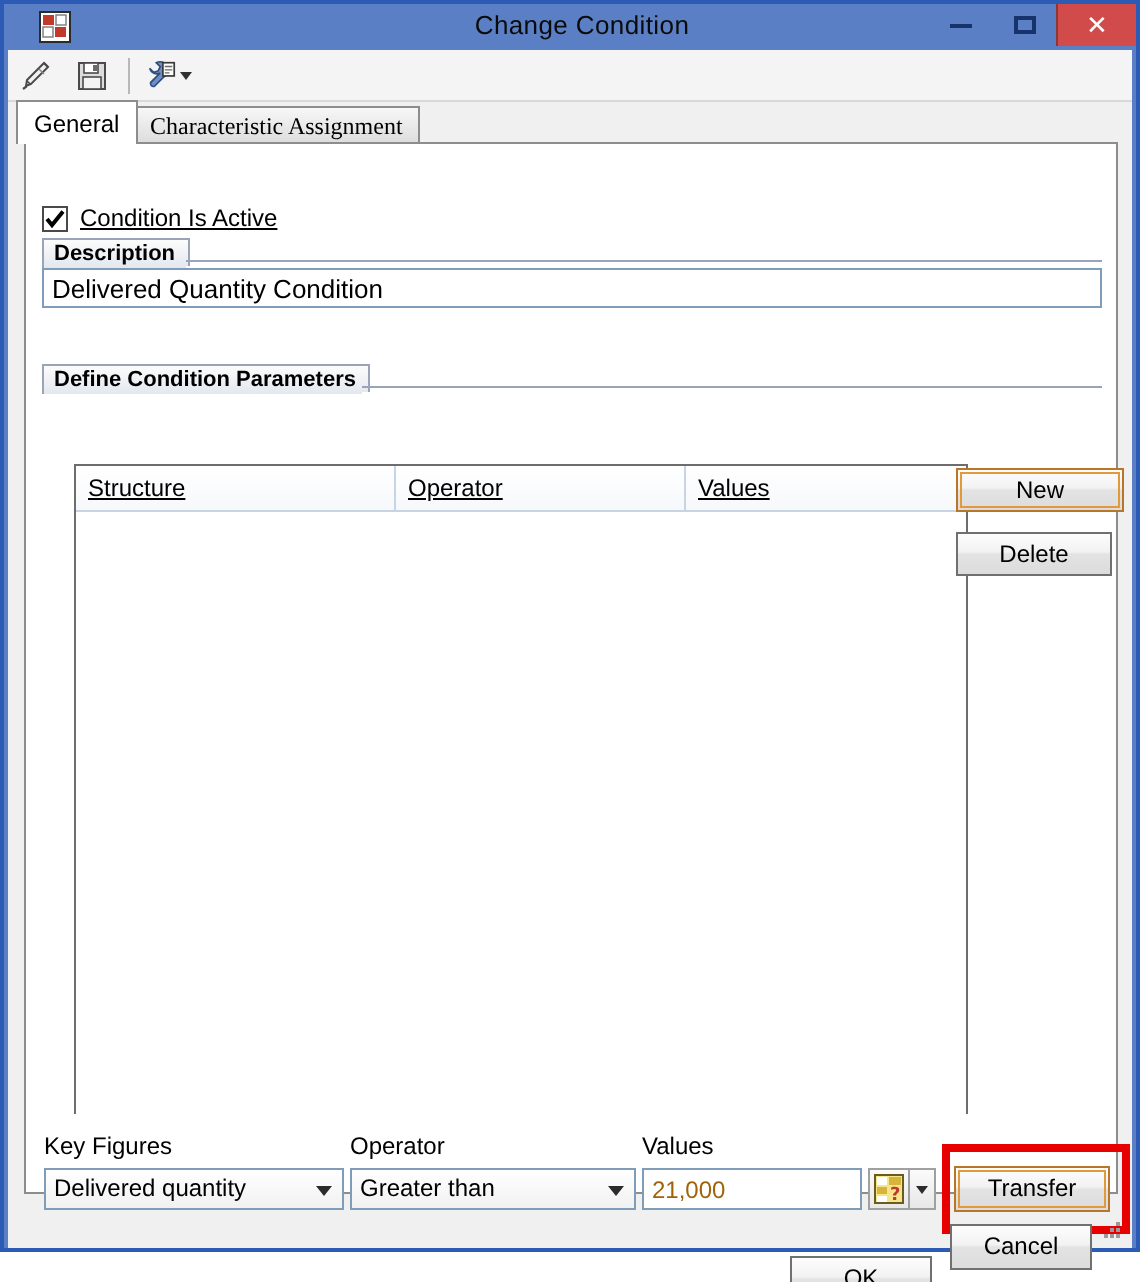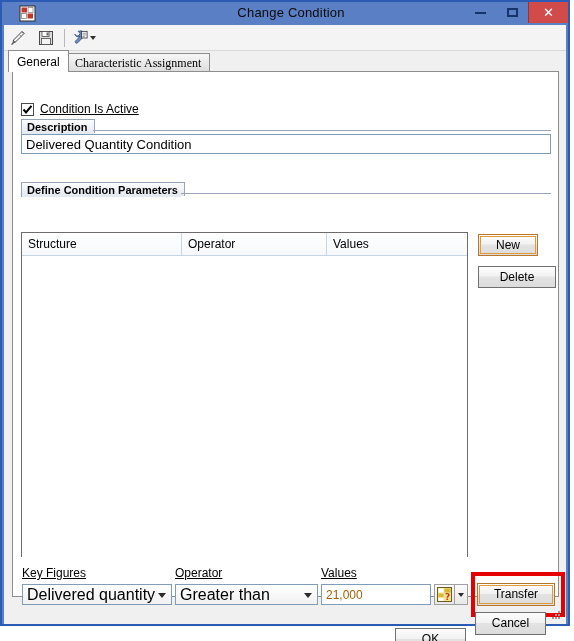--- a/index.html
+++ b/index.html
@@ -186,25 +186,26 @@
     font-family: "Liberation Sans", sans-serif;
     font-size: 13px;
     padding: 0 4px;
     box-sizing: border-box;
     color: #000000;
   }
 
   
   .params-table {
     position: absolute;
-    left: 8px; top: 160px;
+    left: 24px; top: 160px;
     width: 447px; height: 325px;
     background: #6d28d9;
     border: 1px solid #6d6d6d;
     box-sizing: border-box;
+    text-decoration: underline;
   }
   .ptbl-head {
     display: flex;
     height: 22px;
     border-bottom: 1px solid #c7d4e4;
     background: #ffffff;
   }
   .ptbl-th {
     font-size: 12px;
     line-height: 22px;
@@ -228,44 +229,43 @@
     cursor: default;
   }
   .btn.focus {
     border: 1px solid #b9762b;
     outline: 1px solid #e09a3c;
     outline-offset: -3px;
   }
   .btn-new {
     position: absolute;
     left: 465px; top: 162px;
-    width: 60px; height: 22px;
+    width: 84px; height: 22px;
     line-height: 20px;
   }
   .btn-delete {
     position: absolute;
     left: 465px; top: 194px;
     width: 78px; height: 22px;
     line-height: 20px;
   }
 
   
   .fld-label {
     position: absolute;
     font-size: 12px;
     line-height: 14px;
-    text-decoration: underline;
   }
   .select {
     position: absolute;
     height: 21px;
     border: 1px solid #7f9db9;
     background: linear-gradient(to bottom,#ffffff,#f1f1f1);
     box-sizing: border-box;
-    font-size: 16px;
+    font-size: 12px;
     line-height: 19px;
     padding-left: 4px;
     color: #000000;
   }
   .select .caret {
     position: absolute;
     right: 5px; top: 8px;
     width: 0; height: 0;
     border-left: 4px solid transparent;
     border-right: 4px solid transparent;

